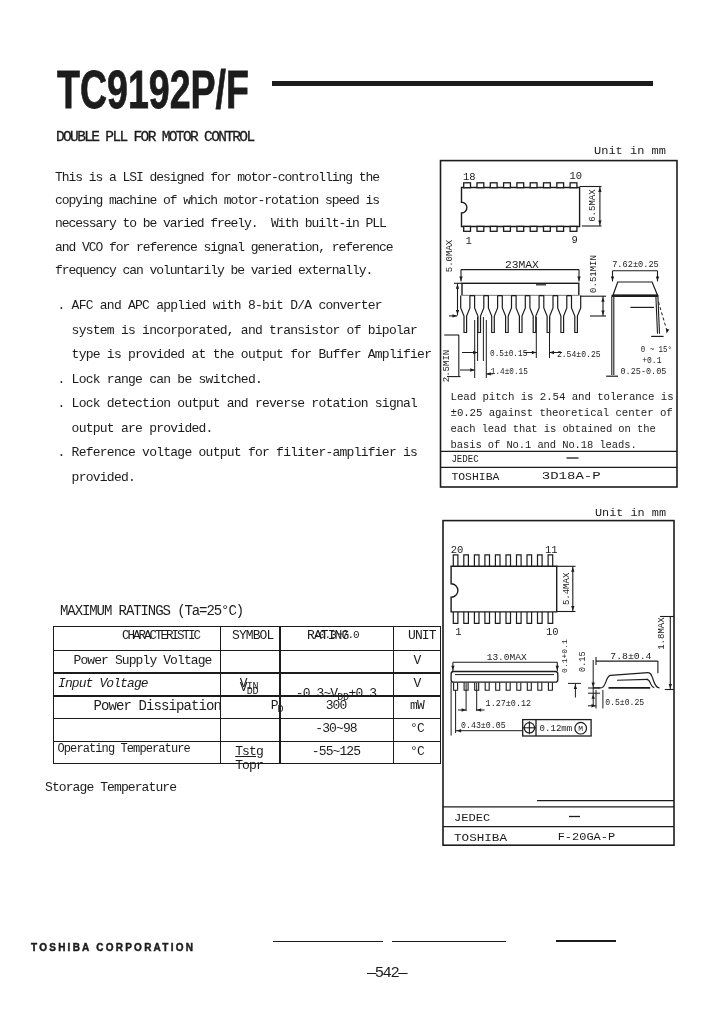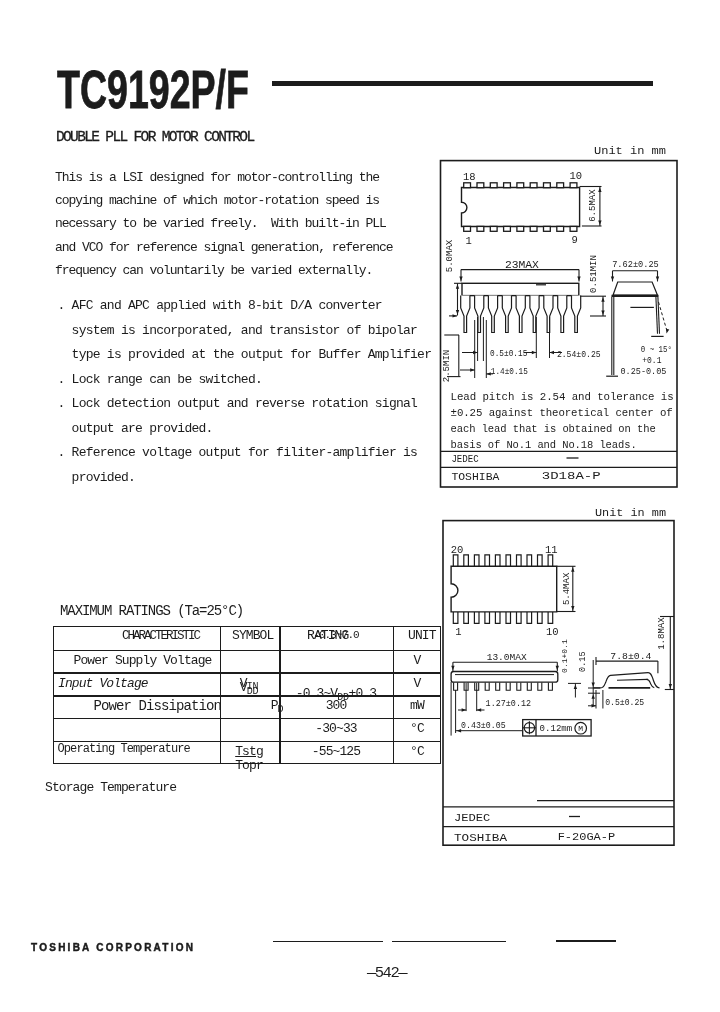--- a/index.html
+++ b/index.html
@@ -77,21 +77,21 @@
 <div class="a" style="left:336.0px;top:686px;font-size:13px;letter-spacing:-0.9px;white-space:nowrap;transform:translateX(-50%);">-0.3~V<span style="font-size:10px;letter-spacing:-0.3px;vertical-align:-2.5px;">DD</span>+0.3</div>
 <div class="a" style="left:417.0px;top:675.6px;font-size:13px;letter-spacing:-0.9px;white-space:nowrap;transform:translateX(-50%);">V</div>
 
 <div class="a" style="left:57.5px;top:698.4px;font-size:14px;letter-spacing:-0.9px;white-space:nowrap;padding-left:36px;">Power Dissipation</div>
 <div class="a" style="left:249.0px;top:698.4px;font-size:13px;letter-spacing:-0.9px;white-space:nowrap;transform:translateX(-50%);margin-left:28px;">P<span style="font-size:10px;letter-spacing:-0.3px;vertical-align:-2.5px;">D</span></div>
 <div class="a" style="left:336.0px;top:698.4px;font-size:13px;letter-spacing:-0.9px;white-space:nowrap;transform:translateX(-50%);">300</div>
 <div class="a" style="left:417.0px;top:698.4px;font-size:13px;letter-spacing:-0.9px;white-space:nowrap;transform:translateX(-50%);">mW</div>
 
 <div class="a" style="left:57.5px;top:742px;font-size:12px;letter-spacing:-0.9px;white-space:nowrap;">Operating Temperature</div>
 <div class="a" style="left:249.0px;top:721.2px;font-size:13px;letter-spacing:-0.9px;white-space:nowrap;transform:translateX(-50%);margin-top:37px;">Topr</div>
-<div class="a" style="left:336.0px;top:721.2px;font-size:13px;letter-spacing:-0.9px;white-space:nowrap;transform:translateX(-50%);">-30~33</div>
+<div class="a" style="left:336.0px;top:721.2px;font-size:13px;letter-spacing:-0.9px;white-space:nowrap;transform:translateX(-50%);">-30~98</div>
 <div class="a" style="left:417.0px;top:721.2px;font-size:13px;letter-spacing:-0.9px;white-space:nowrap;transform:translateX(-50%);">°C</div>
 
 <div class="a" style="left:45px;top:744.0px;font-size:13px;letter-spacing:-0.9px;white-space:nowrap;margin-top:36px;">Storage Temperature</div>
 <div class="a" style="left:249.0px;top:744.0px;font-size:13px;letter-spacing:-0.9px;white-space:nowrap;transform:translateX(-50%);text-decoration:underline;">Tstg</div>
 <div class="a" style="left:336.0px;top:744.0px;font-size:13px;letter-spacing:-0.9px;white-space:nowrap;transform:translateX(-50%);">-55~125</div>
 <div class="a" style="left:417.0px;top:744.0px;font-size:13px;letter-spacing:-0.9px;white-space:nowrap;transform:translateX(-50%);">°C</div>
 
 <svg class="a" style="left:432px;top:140px;" width="288" height="352" viewBox="0 0 288 352">
 
 <text x="162.0" y="13.5" font-size="11.5" textLength="72" lengthAdjust="spacingAndGlyphs">Unit in mm</text>

